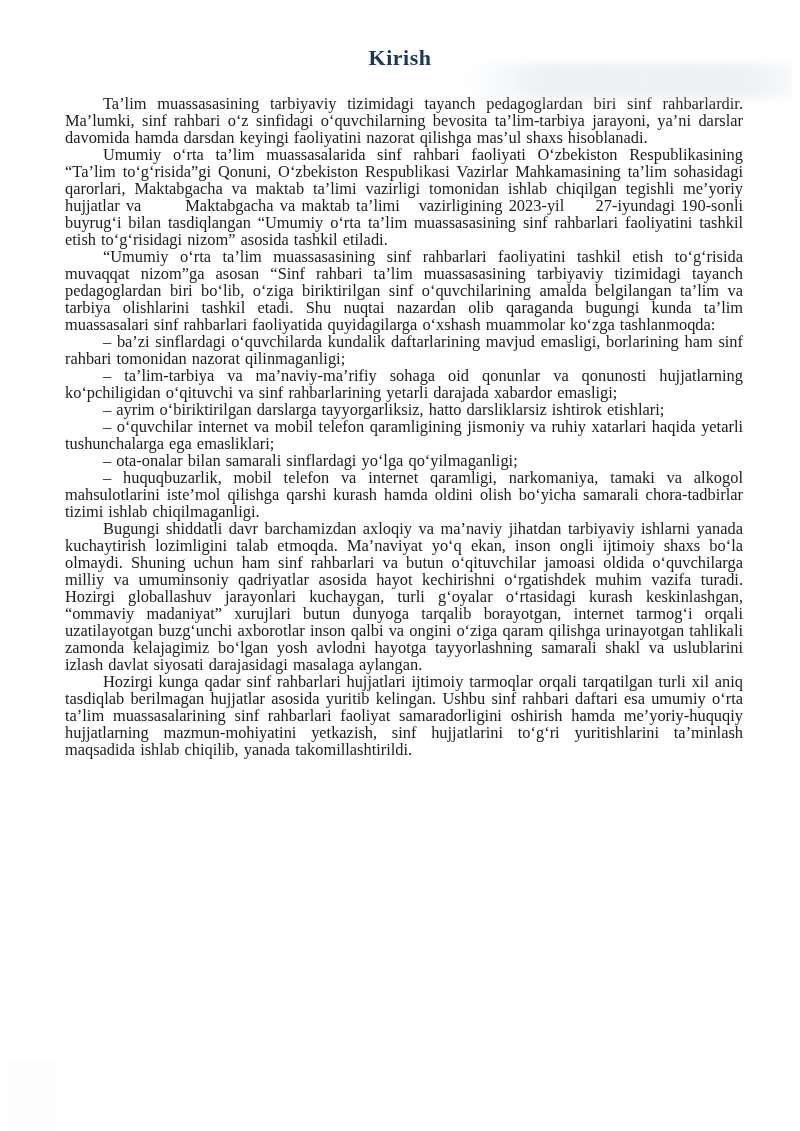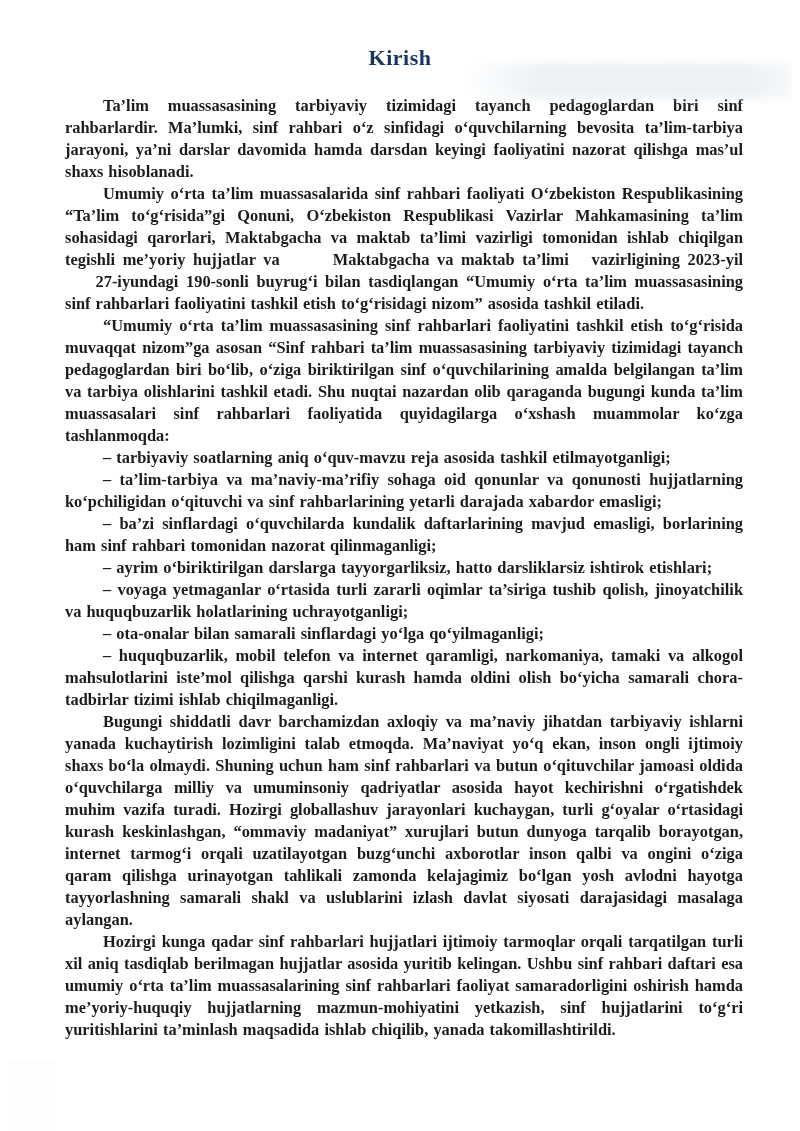--- a/index.html
+++ b/index.html
@@ -49,46 +49,44 @@
     text-align: center;
     font-size: 22px;
     font-weight: bold;
     color: #17365d;
     letter-spacing: 0.5px;
   }
   .content {
     margin: 24px 49px 0 57px;
     text-align: justify;
     font-size: 16.4px;
-    line-height: 22px;
+    line-height: 17px;
     color: #1c1c1c;
-    font-weight: bold;
   }
   .content p {
     margin: 0;
     text-indent: 38px;
     word-spacing: 1px;
   }
 </style>
 </head>
 <body>
 
 <div class="page">
   <div class="ghost-band"></div>
   <div class="corner-tint"></div>
 
   <h1 class="title">Kirish</h1>
 
   <div class="content">
     <p>Ta’lim muassasasining tarbiyaviy tizimidagi tayanch pedagoglardan biri sinf rahbarlardir. Ma’lumki, sinf rahbari o‘z sinfidagi o‘quvchilarning bevosita ta’lim-tarbiya jarayoni, ya’ni darslar davomida hamda darsdan keyingi faoliyatini nazorat qilishga mas’ul shaxs hisoblanadi.</p>
     <p>Umumiy o‘rta ta’lim muassasalarida sinf rahbari faoliyati O‘zbekiston Respublikasining “Ta’lim to‘g‘risida”gi Qonuni, O‘zbekiston Respublikasi Vazirlar Mahkamasining ta’lim sohasidagi qarorlari, Maktabgacha va maktab ta’limi vazirligi tomonidan ishlab chiqilgan tegishli me’yoriy hujjatlar va &nbsp;&nbsp;&nbsp;&nbsp;&nbsp; Maktabgacha va maktab ta’limi &nbsp;&nbsp;vazirligining 2023-yil &nbsp;&nbsp;&nbsp;&nbsp;27-iyundagi 190-sonli buyrug‘i bilan tasdiqlangan “Umumiy o‘rta ta’lim muassasasining sinf rahbarlari faoliyatini tashkil etish to‘g‘risidagi nizom” asosida tashkil etiladi.</p>
     <p>“Umumiy o‘rta ta’lim muassasasining sinf rahbarlari faoliyatini tashkil etish to‘g‘risida muvaqqat nizom”ga asosan “Sinf rahbari ta’lim muassasasining tarbiyaviy tizimidagi tayanch pedagoglardan biri bo‘lib, o‘ziga biriktirilgan sinf o‘quvchilarining amalda belgilangan ta’lim va tarbiya olishlarini tashkil etadi. Shu nuqtai nazardan olib qaraganda bugungi kunda ta’lim muassasalari sinf rahbarlari faoliyatida quyidagilarga o‘xshash muammolar ko‘zga tashlanmoqda:</p>
-    <p>– tarbiyaviy soatlarning aniq o‘quv-mavzu reja asosida tashkil etilmayotganligi;</p>
+    <p>– ba’zi sinflardagi o‘quvchilarda kundalik daftarlarining mavjud emasligi, borlarining ham sinf rahbari tomonidan nazorat qilinmaganligi;</p>
     <p>– ta’lim-tarbiya va ma’naviy-ma’rifiy sohaga oid qonunlar va qonunosti hujjatlarning ko‘pchiligidan o‘qituvchi va sinf rahbarlarining yetarli darajada xabardor emasligi;</p>
-    <p>– ba’zi sinflardagi o‘quvchilarda kundalik daftarlarining mavjud emasligi, borlarining ham sinf rahbari tomonidan nazorat qilinmaganligi;</p>
     <p>– ayrim o‘biriktirilgan darslarga tayyorgarliksiz, hatto darsliklarsiz ishtirok etishlari;</p>
-    <p>– voyaga yetmaganlar o‘rtasida turli zararli oqimlar ta’siriga tushib qolish, jinoyatchilik va huquqbuzarlik holatlarining uchrayotganligi;</p>
+    <p>– o‘quvchilar internet va mobil telefon qaramligining jismoniy va ruhiy xatarlari haqida yetarli tushunchalarga ega emasliklari;</p>
     <p>– ota-onalar bilan samarali sinflardagi yo‘lga qo‘yilmaganligi;</p>
     <p>– huquqbuzarlik, mobil telefon va internet qaramligi, narkomaniya, tamaki va alkogol mahsulotlarini iste’mol qilishga qarshi kurash hamda oldini olish bo‘yicha samarali chora-tadbirlar tizimi ishlab chiqilmaganligi.</p>
     <p>Bugungi shiddatli davr barchamizdan axloqiy va ma’naviy jihatdan tarbiyaviy ishlarni yanada kuchaytirish lozimligini talab etmoqda. Ma’naviyat yo‘q ekan, inson ongli ijtimoiy shaxs bo‘la olmaydi. Shuning uchun ham sinf rahbarlari va butun o‘qituvchilar jamoasi oldida o‘quvchilarga milliy va umuminsoniy qadriyatlar asosida hayot kechirishni o‘rgatishdek muhim vazifa turadi. Hozirgi globallashuv jarayonlari kuchaygan, turli g‘oyalar o‘rtasidagi kurash keskinlashgan, “ommaviy madaniyat” xurujlari butun dunyoga tarqalib borayotgan, internet tarmog‘i orqali uzatilayotgan buzg‘unchi axborotlar inson qalbi va ongini o‘ziga qaram qilishga urinayotgan tahlikali zamonda kelajagimiz bo‘lgan yosh avlodni hayotga tayyorlashning samarali shakl va uslublarini izlash davlat siyosati darajasidagi masalaga aylangan.</p>
     <p>Hozirgi kunga qadar sinf rahbarlari hujjatlari ijtimoiy tarmoqlar orqali tarqatilgan turli xil aniq tasdiqlab berilmagan hujjatlar asosida yuritib kelingan. Ushbu sinf rahbari daftari esa umumiy o‘rta ta’lim muassasalarining sinf rahbarlari faoliyat samaradorligini oshirish hamda me’yoriy-huquqiy hujjatlarning mazmun-mohiyatini yetkazish, sinf hujjatlarini to‘g‘ri yuritishlarini ta’minlash maqsadida ishlab chiqilib, yanada takomillashtirildi.</p>
   </div>
 </div>
 
 </body></html>

